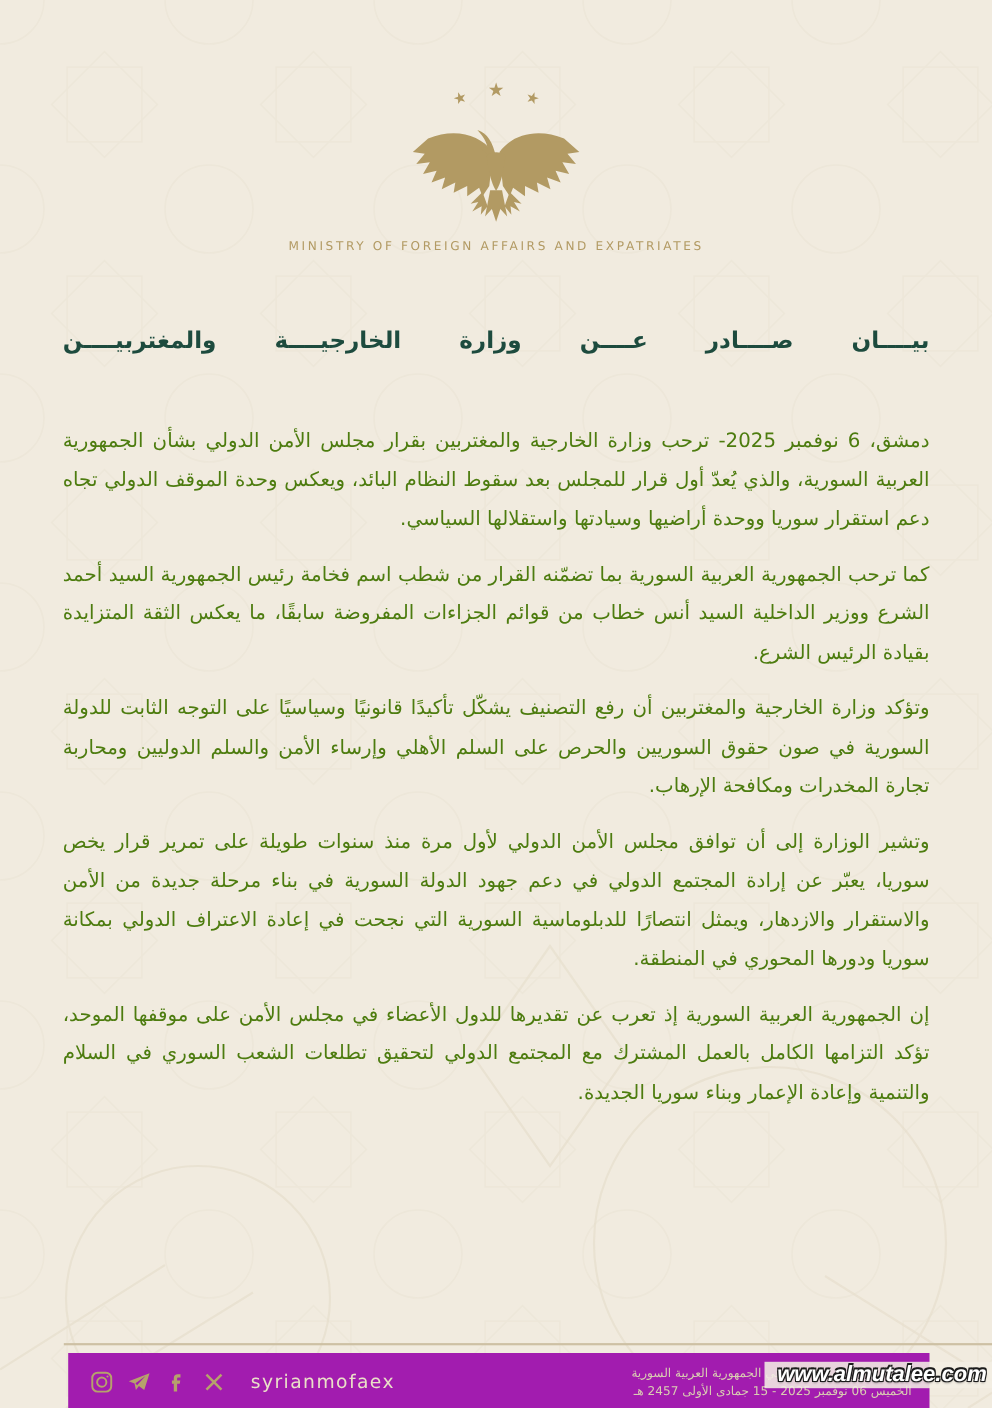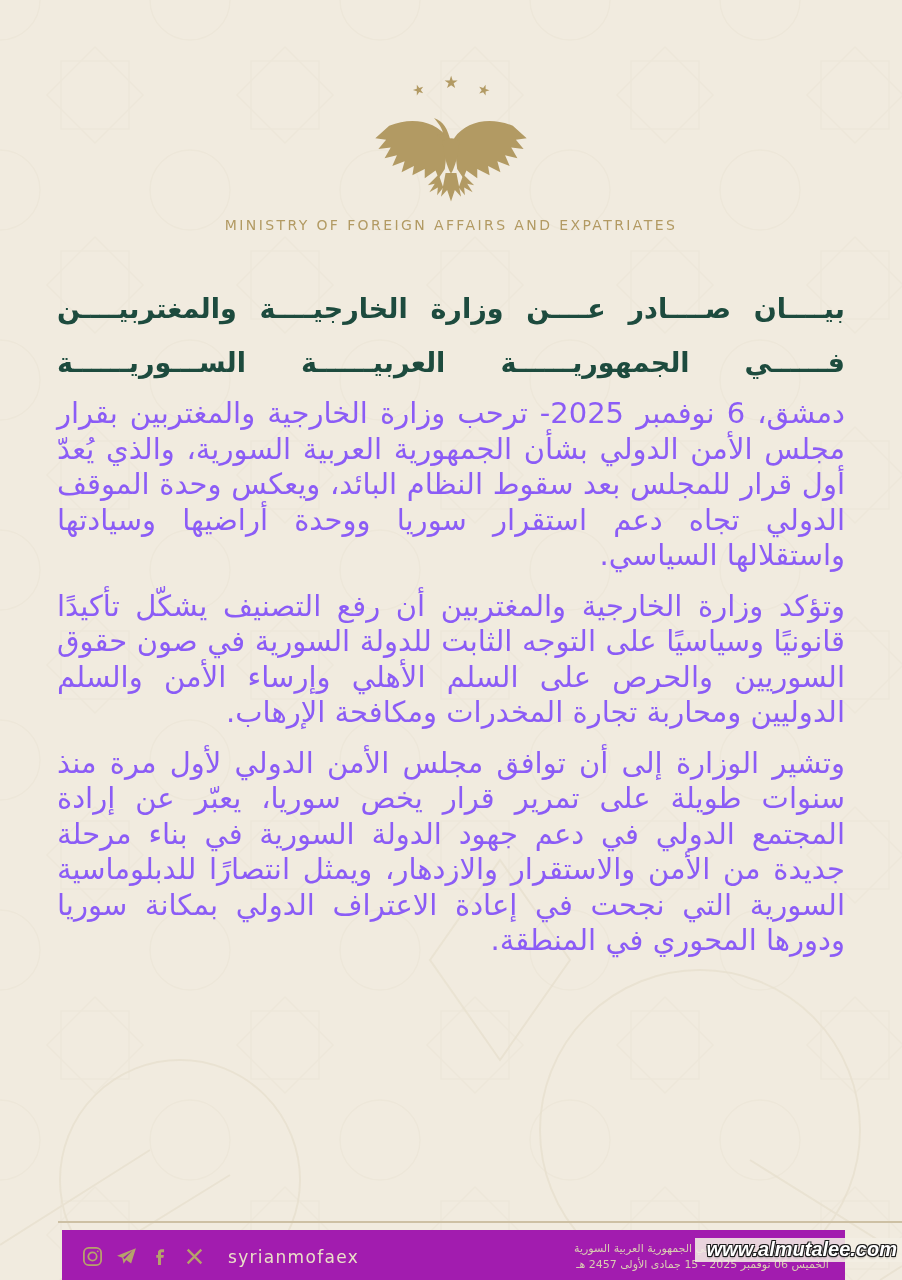--- a/index.html
+++ b/index.html
@@ -10,28 +10,28 @@
 
   
   .emblem{position:absolute;top:72px;left:0;width:100%;text-align:center;color:#b29a63;}
   .stars{height:24px;}
   .star{display:inline-block;font-size:14px;color:#b29a63;margin:0 8px;}
   .star-left{transform:rotate(-18deg) translateY(7px);}
   .star-mid{font-size:17px;}
   .star-right{transform:rotate(18deg) translateY(7px);}
   .eagle-svg{display:block;margin:2px auto 0;}
   .callig{direction:rtl;font-size:27px;font-weight:bold;color:#b29a63;margin-top:2px;}
-  .ministry-en{font-size:14px;letter-spacing:2.4px;color:#b29a63;margin-top:7px;}
+  .ministry-en{font-size:11px;letter-spacing:2.4px;color:#b29a63;margin-top:7px;}
 
   
-  .headline{position:absolute;top:282px;left:57px;right:57px;direction:rtl;color:#1d4b3e;font-weight:bold;font-size:27px;line-height:54px;}
+  .headline{position:absolute;top:282px;left:57px;right:57px;direction:rtl;color:#1d4b3e;font-weight:bold;font-size:21px;line-height:54px;}
   .hl-line{display:block;text-align:justify;text-align-last:justify;}
 
   
-  .body-text{position:absolute;top:396px;left:57px;right:57px;direction:rtl;color:#8b5cf6;font-size:29px;line-height:35.5px;text-align:justify;}
+  .body-text{position:absolute;top:383px;left:57px;right:57px;direction:rtl;color:#4d7c0f;font-size:18px;line-height:35.5px;text-align:justify;}
   .body-text p{margin:0 0 15px 0;}
 
   
   .separator{position:absolute;top:1221px;left:58px;width:844px;height:2px;background:#cdc0a4;}
   .footer{position:absolute;left:62px;top:1230px;width:783px;height:68px;background:#a21caf;display:flex;align-items:center;justify-content:space-between;box-sizing:border-box;padding:0 14px 15px 20px;}
   .social{display:flex;align-items:center;}
   .social .icon{display:inline-flex;margin-right:13px;}
   .handle{color:#eae0c8;font-size:17px;letter-spacing:1.3px;margin-left:10px;}
   .footer-right{direction:rtl;text-align:center;color:#d9cdb2;font-size:11px;line-height:16px;}
 
@@ -84,27 +84,28 @@
           <path d="M103,97 L97,128 L105,119 L110,134 L115,119 L123,128 L117,97 Z"></path>
           <path id="clw" d="M94,99 L80,113 L89,111 L82,122 L93,116 L92,126 L100,116 Z"></path>
           <use href="#clw" transform="translate(220,0) scale(-1,1)"></use>
         </g>
       </svg>
       <div class="ministry-en">MINISTRY OF FOREIGN AFFAIRS AND EXPATRIATES</div>
     </div>
 
     <div class="headline">
       <span class="hl-line">بيــــان صــــادر عــــن وزارة الخارجيــــة والمغتربيــــن</span>
-      <span class="hl-line">فــــــي الجمهوريــــــة العربيــــــة الســـوريــــــة</span>
     </div>
 
     <div class="body-text">
       <p>دمشق، 6 نوفمبر 2025- ترحب وزارة الخارجية والمغتربين بقرار مجلس الأمن الدولي بشأن الجمهورية العربية السورية، والذي يُعدّ أول قرار للمجلس بعد سقوط النظام البائد، ويعكس وحدة الموقف الدولي تجاه دعم استقرار سوريا ووحدة أراضيها وسيادتها واستقلالها السياسي.</p>
+      <p>كما ترحب الجمهورية العربية السورية بما تضمّنه القرار من شطب اسم فخامة رئيس الجمهورية السيد أحمد الشرع ووزير الداخلية السيد أنس خطاب من قوائم الجزاءات المفروضة سابقًا، ما يعكس الثقة المتزايدة بقيادة الرئيس الشرع.</p>
       <p>وتؤكد وزارة الخارجية والمغتربين أن رفع التصنيف يشكّل تأكيدًا قانونيًا وسياسيًا على التوجه الثابت للدولة السورية في صون حقوق السوريين والحرص على السلم الأهلي وإرساء الأمن والسلم الدوليين ومحاربة تجارة المخدرات ومكافحة الإرهاب.</p>
       <p>وتشير الوزارة إلى أن توافق مجلس الأمن الدولي لأول مرة منذ سنوات طويلة على تمرير قرار يخص سوريا، يعبّر عن إرادة المجتمع الدولي في دعم جهود الدولة السورية في بناء مرحلة جديدة من الأمن والاستقرار والازدهار، ويمثل انتصارًا للدبلوماسية السورية التي نجحت في إعادة الاعتراف الدولي بمكانة سوريا ودورها المحوري في المنطقة.</p>
+      <p>إن الجمهورية العربية السورية إذ تعرب عن تقديرها للدول الأعضاء في مجلس الأمن على موقفها الموحد، تؤكد التزامها الكامل بالعمل المشترك مع المجتمع الدولي لتحقيق تطلعات الشعب السوري في السلام والتنمية وإعادة الإعمار وبناء سوريا الجديدة.</p>
     </div>
 
     <div class="separator"></div>
 
     <div class="footer">
       <div class="social">
         <span class="icon">
           <svg width="21" height="21" viewBox="0 0 20 20" fill="none" stroke="#b6a26b" stroke-width="1.7">
             <rect x="1.8" y="1.8" width="16.4" height="16.4" rx="4.6"></rect>
             <circle cx="10" cy="10" r="4"></circle>

